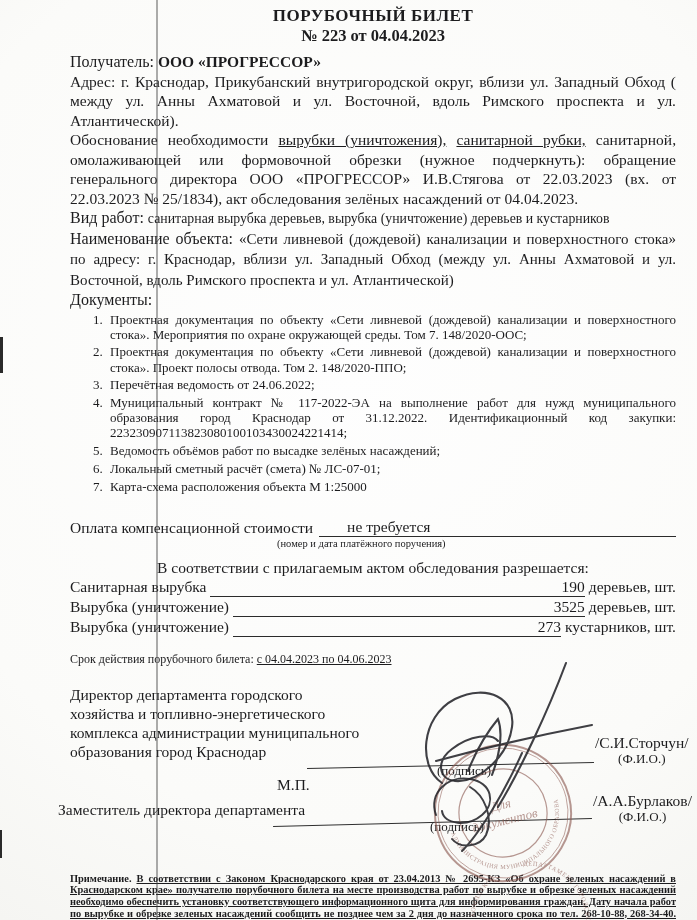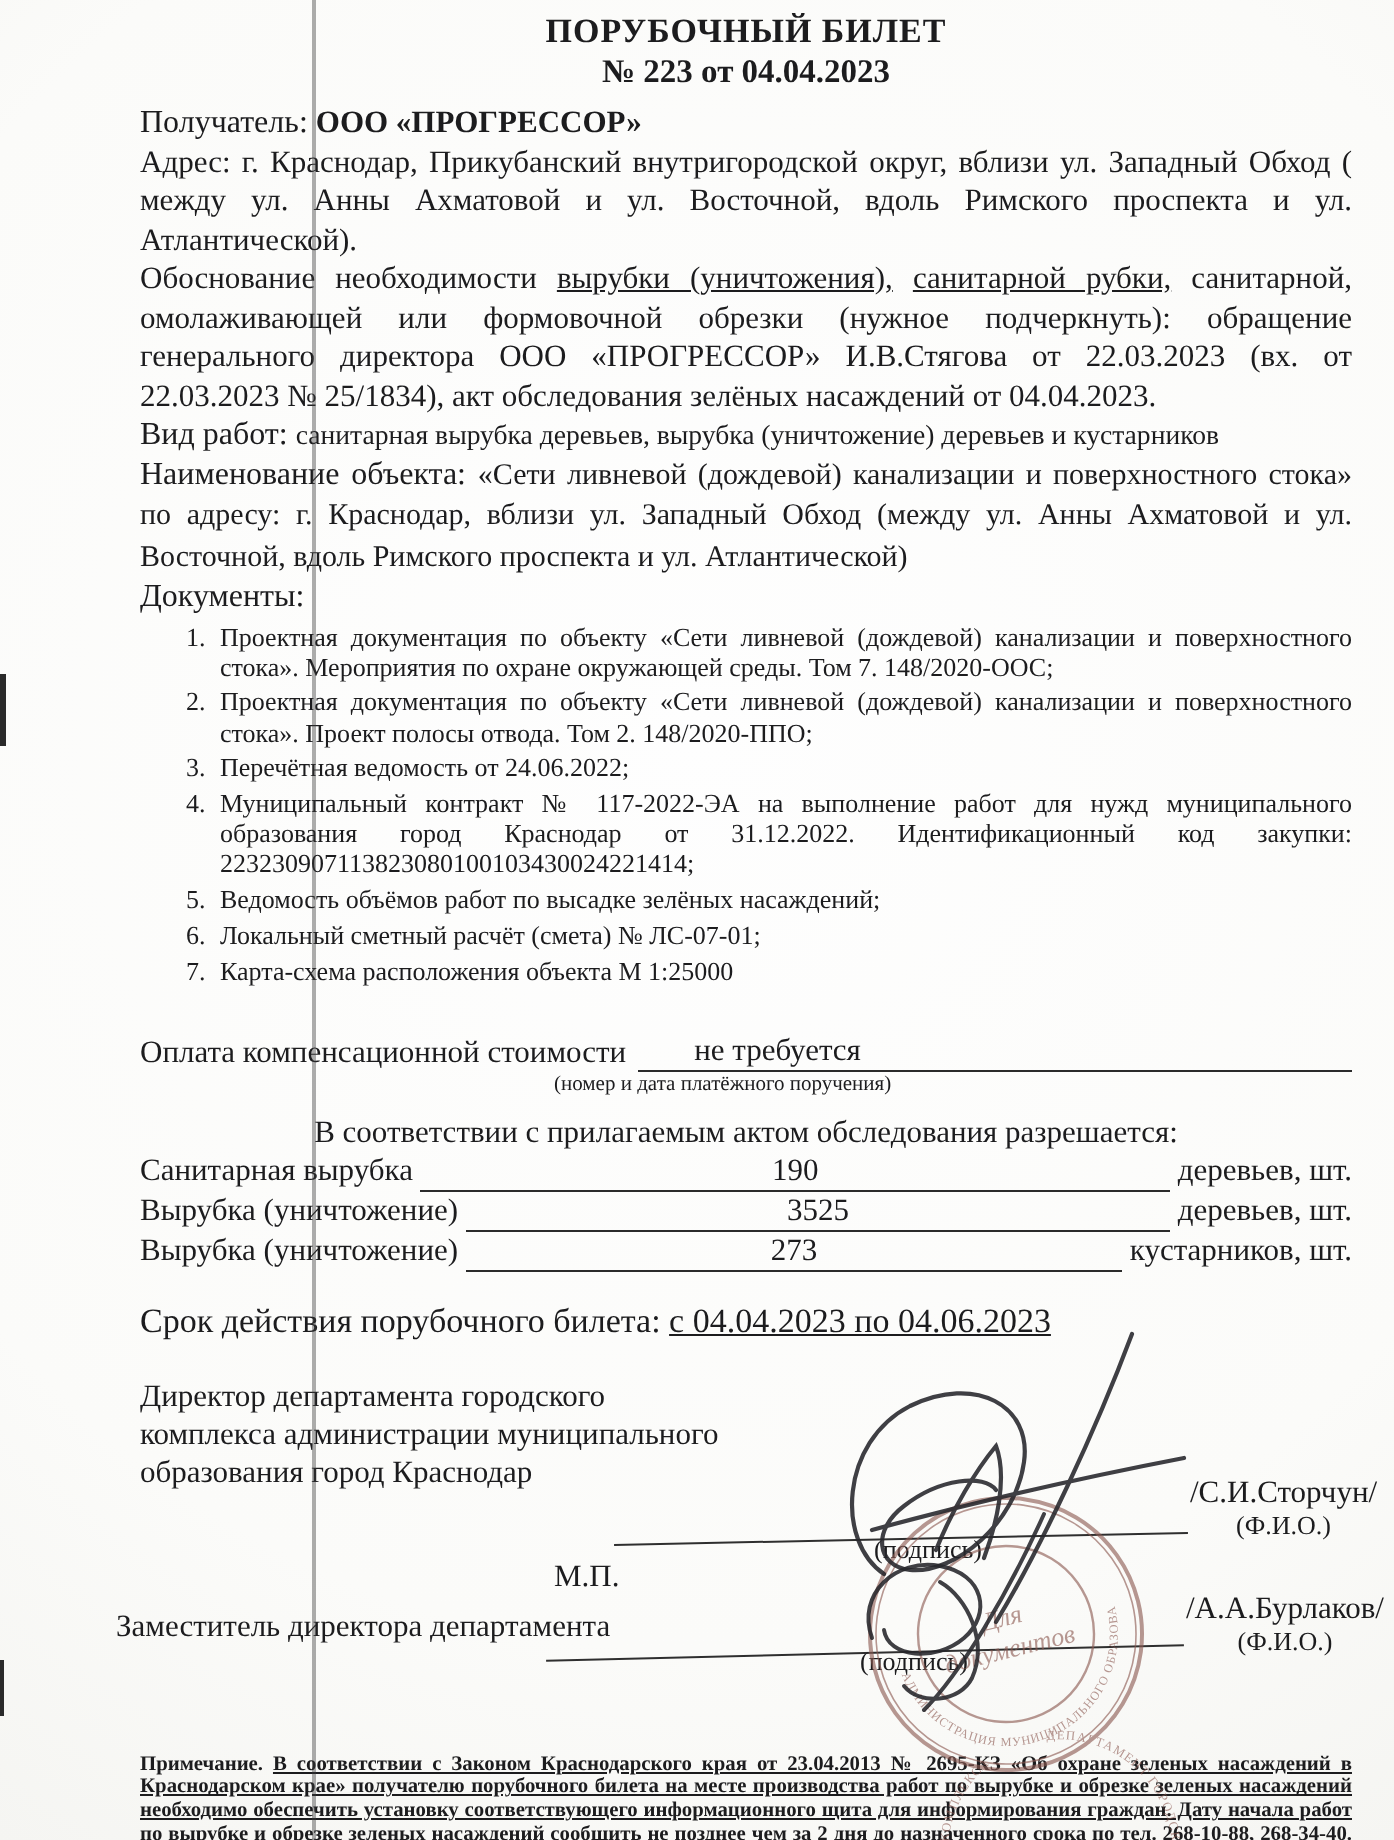--- a/index.html
+++ b/index.html
@@ -39,24 +39,24 @@
     flex: 1; border-bottom: 1.4px solid #2b2b2b; margin-left: 6px;
     padding-left: 28px; line-height: 18px;
   }
   .payment-caption { font-size: 10.5px; margin: 1px 0 0 207px; }
   .permission-intro { text-align: center; font-size: 15.5px; margin-top: 10px; }
   .perm-row { display: flex; align-items: flex-end; font-size: 15.5px; line-height: 20px; margin-top: 0; }
   .perm-row:first-of-type { margin-top: 14px; }
   .perm-label { white-space: nowrap; }
   .perm-line {
     flex: 1; border-bottom: 1.4px solid #2b2b2b; margin: 0 4px;
-    text-align: center; line-height: 19px;
+    text-align: right; line-height: 19px;
   }
   .perm-unit { white-space: nowrap; }
-  .validity { font-size: 17px; margin-top: 15px; }
+  .validity { font-size: 12px; margin-top: 15px; }
   .sig-section { position: relative; height: 191px; margin: 8px -21px 0 -70px; font-size: 15.5px; z-index: 2;}
   .sig-abs { position: absolute; white-space: nowrap; }
   .director-lines { position: absolute; left: 70px; top: 10px; width: 330px; line-height: 19px; }
   .rule { position: absolute; border-top: 1.4px solid #2f2f2f; }
   .small-cap { font-size: 13px; }
   .fio-block { text-align: center; line-height: 16px; font-size: 15.5px; }
   .note {
     margin-top: 7px; font-size: 10.4px; line-height: 11.6px;
     font-weight: bold; text-align: justify; position: relative; z-index: 1;
   }
@@ -117,20 +117,21 @@
     <span class="perm-label">Вырубка (уничтожение)</span>
     <span class="perm-line"><span>273</span></span>
     <span class="perm-unit">кустарников, шт.</span>
   </div>
 
   <p class="validity"><span>Срок действия порубочного билета: </span><u class="uline">с 04.04.2023 по 04.06.2023</u></p>
 
   <div class="sig-section">
     <div class="director-lines">
       <div>Директор департамента городского</div>
+      <div>хозяйства и топливно-энергетического</div>
       <div>комплекса администрации муниципального</div>
       <div>образования город Краснодар</div>
     </div>
 
     <div class="rule" style="left:307px; top:90px; width:287px; transform:rotate(-1.2deg);"></div>
     <div class="sig-abs fio-block" style="left:595px; top:60px;">
       <div>/С.И.Сторчун/</div>
       <div class="small-cap">(Ф.И.О.)</div>
     </div>
     <div class="sig-abs small-cap" style="left:437px; top:88px;">(подпись)</div>

